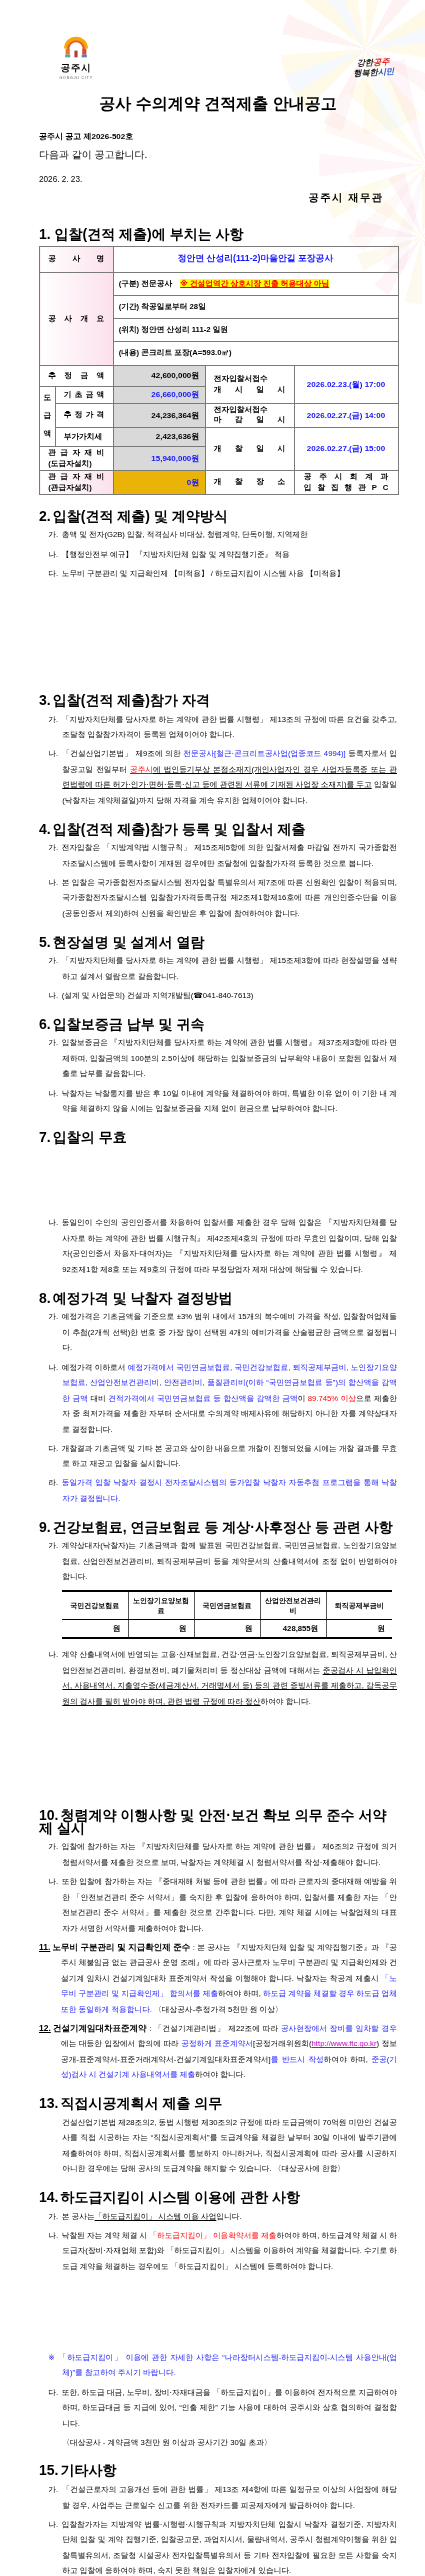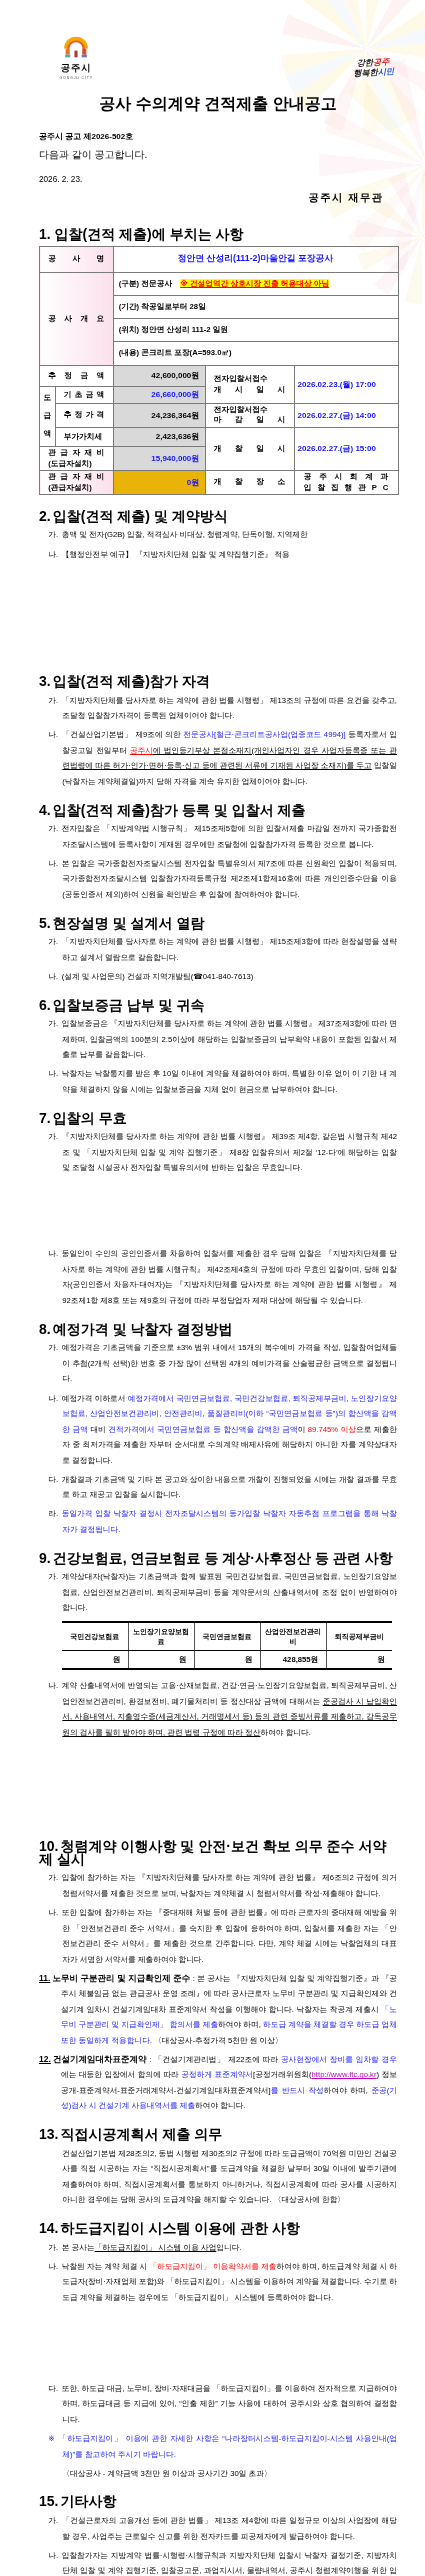--- a/index.html
+++ b/index.html
@@ -45,21 +45,21 @@
   .t1 tr.rh50{height:26px;} .t1 tr.rh45{height:23px;} .t1 tr.rh47{height:24px;} .t1 tr.rh40{height:20.6px;}
   .t1 tr.rh34{height:17.5px;} .t1 tr.rh37{height:19px;} .t1 tr.rh38{height:19.6px;} .t1 tr.rh44{height:23px;}
   .t1 .lab{font-weight:bold; text-align:justify; text-align-last:justify; padding:1px 8.2px;}
   .t1 .pink{background:linear-gradient(90deg,#ffffff 0%,#fbe0ec 100%);}
   .t1 .t1name{color:var(--blue); font-weight:800; text-align:center; font-size:8.8px;}
   .t1 .ov{font-weight:600; padding-left:5.2px;margin-top:28px;}
   .t1 .warn{color:var(--red); background:var(--hl); font-weight:bold; text-decoration:underline; margin-left:8.2px;}
   .t1 .amount{background:#d9d9d9; text-align:right; font-weight:bold; padding-right:5.2px; font-size:8px;}
   .t1 .amount.white{background:#eab308;text-align:right;}
   .t1 .blue{color:var(--blue);}
-  .t1 .dt{color:var(--blue); font-weight:bold; text-align:left; font-size:8px;}
+  .t1 .dt{color:var(--blue); font-weight:bold; text-align:center; font-size:8px;}
   .t1 .rlab{font-weight:bold;}
   .t1 .rlab div{text-align:justify; text-align-last:justify; padding:0 5.2px; line-height:10.3px;}
   .t1 .vcell{text-align:center; font-weight:bold; padding:0;}
   .t1 .vtxt{display:inline-block; width:8.8px; word-break:break-all; line-height:18px;}
   .t1 .pl div{font-weight:bold; text-align:justify; text-align-last:justify; padding:0 6.2px; line-height:10.8px;}
 
   
   .item{font-size:7.7px; line-height:15.5px; text-align:justify; margin:0 0 3.6px 9.3px; padding-left:14px; text-indent:-14px;}
   .item .ilabel{margin-right:3.6px;}
   .item.nh{text-indent:0;}
@@ -194,20 +194,21 @@
               <div>입 찰 집 행 관 P C</div>
             </td>
       </tr>
     </tbody>
       </table>
 
     <div class="sec">
       <h2 class="sec-h"><span class="num">2.</span><span>입찰(견적 제출) 및 계약방식</span></h2>
       <p class="item"><span class="ilabel">가.</span><span><span>총액 및 전자(G2B) 입찰, 적격심사 비대상, 청렴계약, 단독이행, 지역제한</span></span></p>
       <p class="item"><span class="ilabel">나.</span><span><span>【행정안전부 예규】 『지방자치단체 입찰 및 계약집행기준』 적용</span></span></p>
+      <p class="item"><span class="ilabel">다.</span><span><span>노무비 구분관리 및 지급확인제 【미적용】 / 하도급지킴이 시스템 사용 【미적용】</span></span></p>
     </div>
 
     <div class="sp185"></div>
 
     <div class="sec">
       <h2 class="sec-h"><span class="num">3.</span><span>입찰(견적 제출)참가 자격</span></h2>
       <p class="item"><span class="ilabel">가.</span><span><span>「지방자치단체를 당사자로 하는 계약에 관한 법률 시행령」 제13조의 규정에 따른 요건을 갖추고, 조달청 입찰참가자격이 등록된 업체이어야 합니다.</span></span></p>
       <p class="item"><span class="ilabel">나.</span><span><span>「건설산업기본법」 제9조에 의한 </span><span class="c-blue">전문공사[철근·콘크리트공사업(업종코드 4994)]</span><span> 등록자로서 입찰공고일 전일부터 </span><span class="c-red u">공주시</span><span class="u">에 법인등기부상 본점소재지(개인사업자인 경우 사업자등록증 또는 관련법령에 따른 허가·인가·면허·등록·신고 등에 관련된 서류에 기재된 사업장 소재지)를 두고</span><span> 입찰일(낙찰자는 계약체결일)까지 당해 자격을 계속 유지한 업체이어야 합니다.</span></span></p>
     </div>
 
@@ -224,21 +225,20 @@
     </div>
 
     <div class="sec">
       <h2 class="sec-h"><span class="num">6.</span><span>입찰보증금 납부 및 귀속</span></h2>
       <p class="item"><span class="ilabel">가.</span><span><span>입찰보증금은 『지방자치단체를 당사자로 하는 계약에 관한 법률 시행령』 제37조제3항에 따라 면제하며, 입찰금액의 100분의 2.5이상에 해당하는 입찰보증금의 납부확약 내용이 포함된 입찰서 제출로 납부를 갈음합니다.</span></span></p>
       <p class="item"><span class="ilabel">나.</span><span><span>낙찰자는 낙찰통지를 받은 후 10일 이내에 계약을 체결하여야 하며, 특별한 이유 없이 이 기한 내 계약을 체결하지 않을 시에는 입찰보증금을 지체 없이 현금으로 납부하여야 합니다.</span></span></p>
     </div>
 
     <div class="sec">
       <h2 class="sec-h"><span class="num">7.</span><span>입찰의 무효</span></h2>
-      <p class="item"><span class="ilabel">가.</span><span><span>『지방자치단체를 당사자로 하는 계약에 관한 법률 시행령』 제39조 제4항, 같은법 시행규칙 제42조 및 「지방자치단체 입찰 및 계약 집행기준」 제8장 입찰유의서 제2절 ‘12-다’에 해당하는 입찰 및 조달청 시설공사 전자입찰 특별유의서에 반하는 입찰은 무효입니다.</span></span></p>
       <div class="sp130"></div>
       <p class="item"><span class="ilabel">나.</span><span><span>동일인이 수인의 공인인증서를 차용하여 입찰서를 제출한 경우 당해 입찰은 『지방자치단체를 당사자로 하는 계약에 관한 법률 시행규칙』 제42조제4호의 규정에 따라 무효인 입찰이며, 당해 입찰자(공인인증서 차용자·대여자)는 『지방자치단체를 당사자로 하는 계약에 관한 법률 시행령』 제92조제1항 제8호 또는 제9호의 규정에 따라 부정당업자 제재 대상에 해당될 수 있습니다.</span></span></p>
     </div>
 
     <div class="sec">
       <h2 class="sec-h"><span class="num">8.</span><span>예정가격 및 낙찰자 결정방법</span></h2>
       <p class="item"><span class="ilabel">가.</span><span><span>예정가격은 기초금액을 기준으로 ±3% 범위 내에서 15개의 복수예비 가격을 작성, 입찰참여업체들이 추첨(2개씩 선택)한 번호 중 가장 많이 선택된 4개의 예비가격을 산술평균한 금액으로 결정됩니다.</span></span></p>
       <p class="item"><span class="ilabel">나.</span><span><span>예정가격 이하로서 </span><span class="c-blue">예정가격에서 국민연금보험료, 국민건강보험료, 퇴직공제부금비, 노인장기요양보험료, 산업안전보건관리비, 안전관리비, 품질관리비(이하 “국민연금보험료 등”)의 합산액을 감액한 금액</span><span> 대비 </span><span class="c-blue">견적가격에서 국민연금보험료 등 합산액을 감액한 금액</span><span>이 </span><span class="c-red">89.745% 이상</span><span>으로 제출한 자 중 최저가격을 제출한 자부터 순서대로 수의계약 배제사유에 해당하지 아니한 자를 계약상대자로 결정합니다.</span></span></p>
       <p class="item"><span class="ilabel">다.</span><span><span>개찰결과 기초금액 및 기타 본 공고와 상이한 내용으로 개찰이 진행되었을 시에는 개찰 결과를 무효로 하고 재공고 입찰을 실시합니다.</span></span></p>
       <p class="item"><span class="ilabel">라.</span><span><span class="c-blue">동일가격 입찰 낙찰자 결정시 전자조달시스템의 동가입찰 낙찰자 자동추첨 프로그램을 통해 낙찰자가 결정됩니다.</span></span></p>
@@ -287,22 +287,22 @@
     <div class="sec">
       <h2 class="sec-h"><span class="num">13.</span><span>직접시공계획서 제출 의무</span></h2>
       <p class="item nh"><span><span>건설산업기본법 제28조의2, 동법 시행령 제30조의2 규정에 따라 도급금액이 70억원 미만인 건설공사를 직접 시공하는 자는 “직접시공계획서”를 도급계약을 체결한 날부터 30일 이내에 발주기관에 제출하여야 하며, 직접시공계획서를 통보하지 아니하거나, 직접시공계획에 따라 공사를 시공하지 아니한 경우에는 당해 공사의 도급계약을 해지할 수 있습니다. 〈대상공사에 한함〉</span></span></p>
     </div>
 
     <div class="sec">
       <h2 class="sec-h"><span class="num">14.</span><span>하도급지킴이 시스템 이용에 관한 사항</span></h2>
       <p class="item"><span class="ilabel">가.</span><span><span>본 공사는</span><span class="u">「하도급지킴이」 시스템 이용 사업</span><span>입니다.</span></span></p>
       <p class="item"><span class="ilabel">나.</span><span><span>낙찰된 자는 계약 체결 시 </span><span class="c-red">「하도급지킴이」 이용확약서를 제출</span><span>하여야 하며, 하도급계약 체결 시 하도급자(장비·자재업체 포함)와 「하도급지킴이」 시스템을 이용하여 계약을 체결합니다. 수기로 하도급 계약을 체결하는 경우에도 「하도급지킴이」 시스템에 등록하여야 합니다.</span></span></p>
       <div class="sp140"></div>
+      <p class="item"><span><span class="c-blue">※ 「하도급지킴이」 이용에 관한 자세한 사항은 “나라장터시스템-하도급지킴이-시스템 사용안내(업체)”를 참고하여 주시기 바랍니다.</span></span></p>
       <p class="item"><span class="ilabel">다.</span><span><span>또한, 하도급 대금, 노무비, 장비·자재대금을 「하도급지킴이」를 이용하여 전자적으로 지급하여야 하며, 하도급대금 등 지급에 있어, “인출 제한” 기능 사용에 대하여 공주시와 상호 협의하여 결정합니다.</span></span></p>
-      <p class="item"><span><span class="c-blue">※ 「하도급지킴이」 이용에 관한 자세한 사항은 “나라장터시스템-하도급지킴이-시스템 사용안내(업체)”를 참고하여 주시기 바랍니다.</span></span></p>
       <p class="item nh"><span><span>〈대상공사 - 계약금액 3천만 원 이상과 공사기간 30일 초과〉</span></span></p>
     </div>
 
     <div class="sec">
       <h2 class="sec-h"><span class="num">15.</span><span>기타사항</span></h2>
       <p class="item"><span class="ilabel">가.</span><span><span>「건설근로자의 고용개선 등에 관한 법률」 제13조 제4항에 따른 일정규모 이상의 사업장에 해당할 경우, 사업주는 근로일수 신고를 위한 전자카드를 피공제자에게 발급하여야 합니다.</span></span></p>
       <p class="item"><span class="ilabel">나.</span><span><span>입찰참가자는 지방계약 법률·시행령·시행규칙과 지방자치단체 입찰시 낙찰자 결정기준, 지방자치단체 입찰 및 계약 집행기준, 입찰공고문, 과업지시서, 물량내역서, 공주시 청렴계약이행을 위한 입찰특별유의서, 조달청 시설공사 전자입찰특별유의서 등 기타 전자입찰에 필요한 모든 사항을 숙지하고 입찰에 응하여야 하며, 숙지 못한 책임은 입찰자에게 있습니다.</span></span></p>
 
     </div>
 

